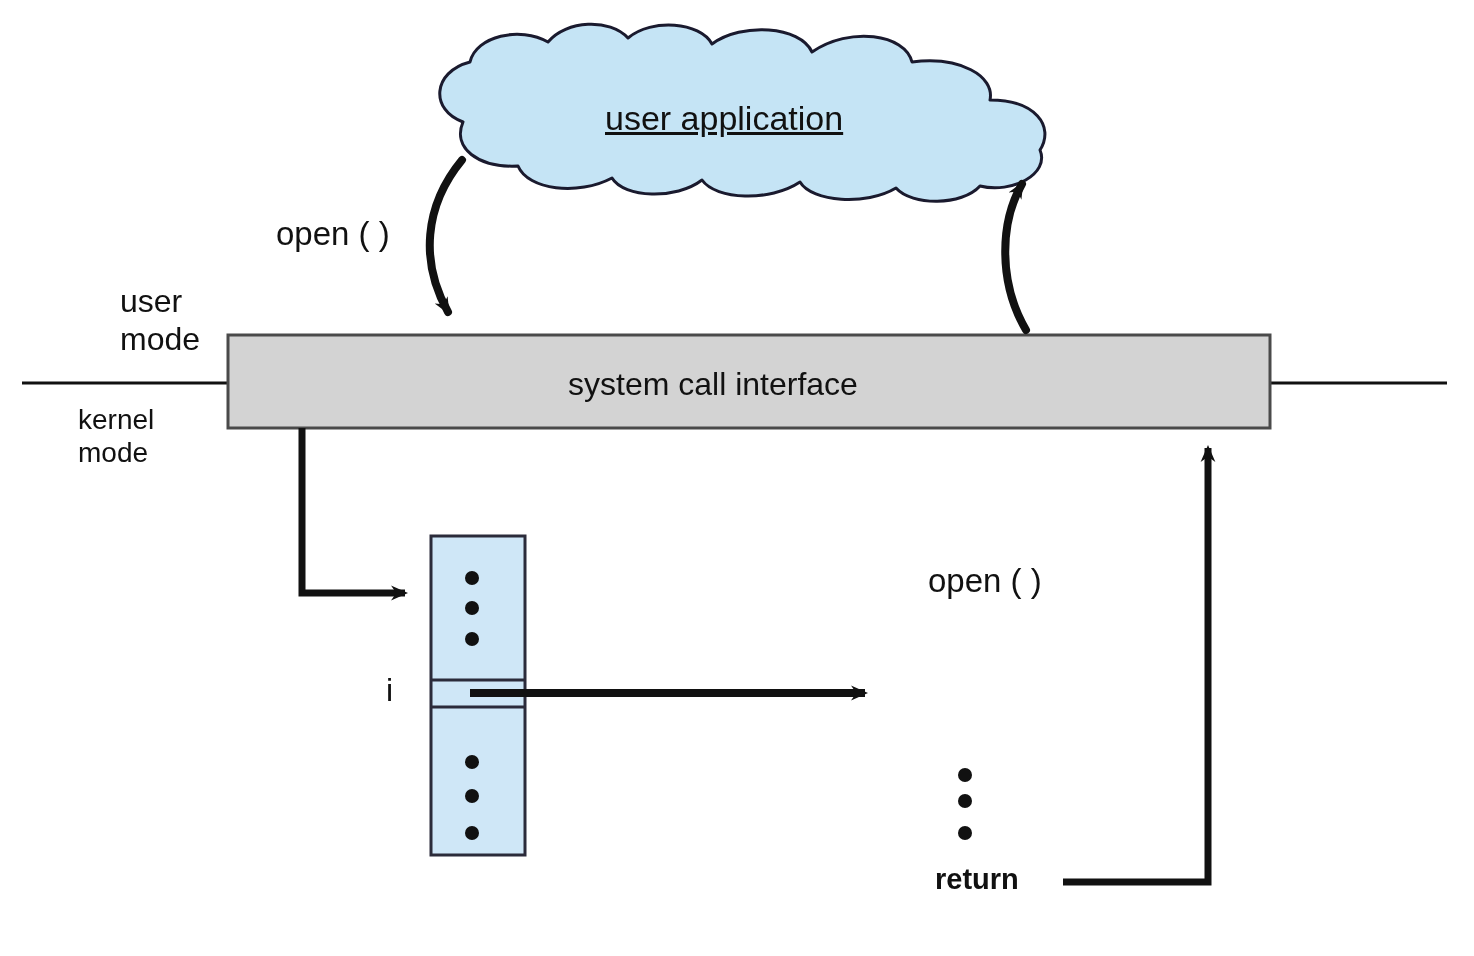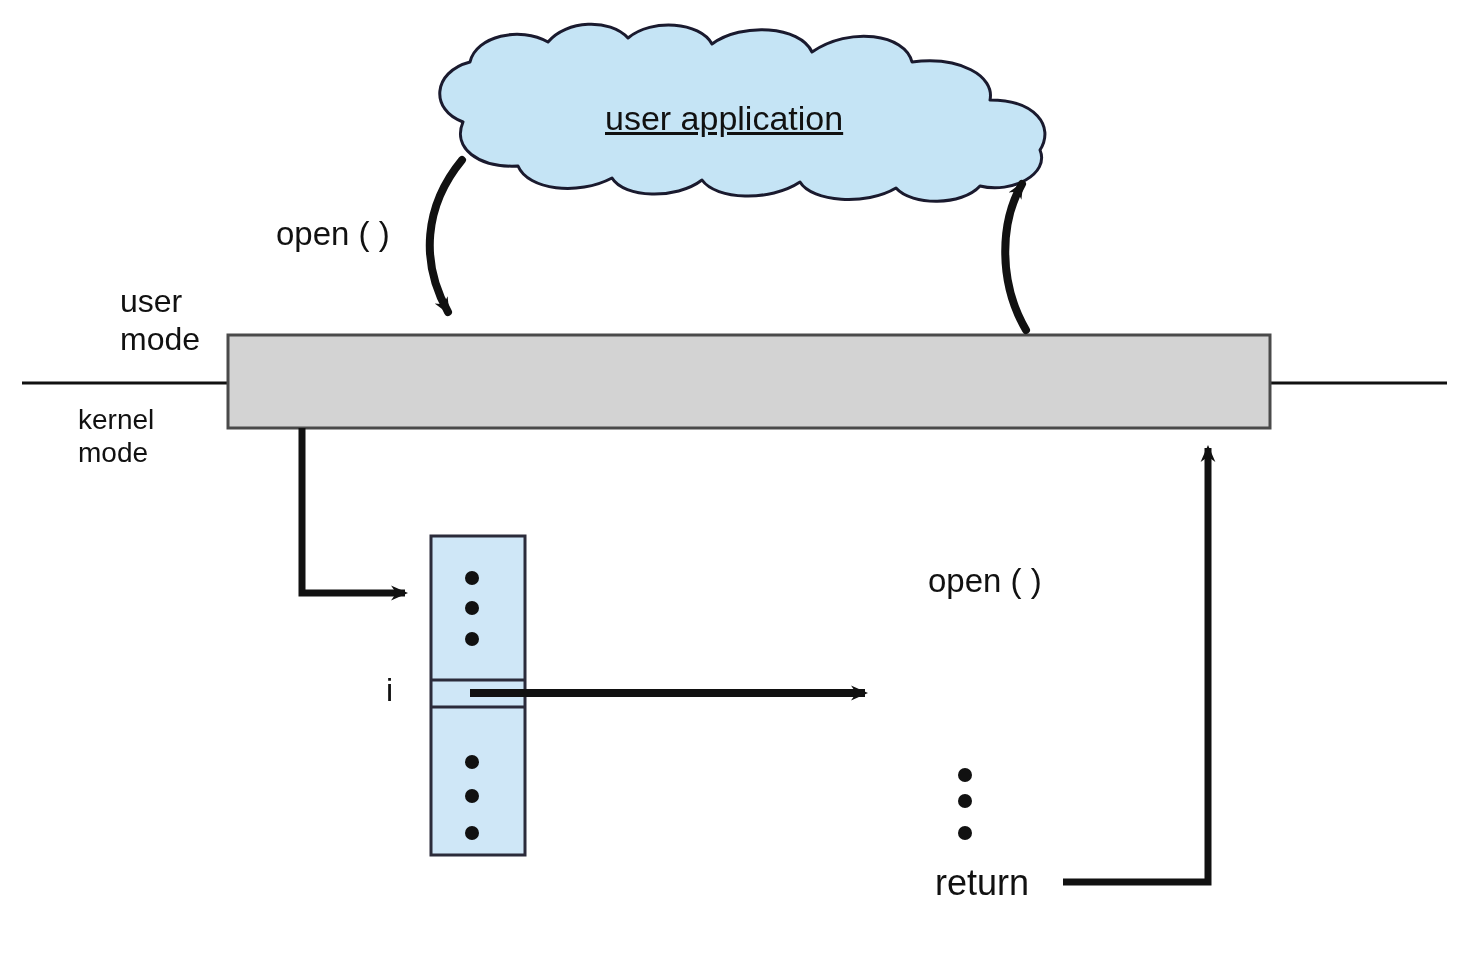--- a/index.html
+++ b/index.html
@@ -70,21 +70,22 @@
     font-size: 33px;
   }
   .impl-body-label {
     left: 935px;
     top: 629px;
     font-size: 33px;
   }
   .return-label {
     left: 935px;
     top: 862px;
-    font-size: 36px;
+    font-size: 29px;
+    font-weight: bold;
   }
 </style>
 </head>
 <body>
 
 <div id="canvas">
 
   <svg id="svg-layer" viewBox="0 0 1474 956">
     <defs>
       <marker id="ah" markerWidth="14" markerHeight="14" refX="10" refY="5.6" orient="auto" markerUnits="userSpaceOnUse">
@@ -140,20 +141,21 @@
 
     <circle cx="965" cy="775" r="7" fill="#111111"></circle>
     <circle cx="965" cy="801" r="7" fill="#111111"></circle>
     <circle cx="965" cy="833" r="7" fill="#111111"></circle>
 
     <path d="M 1063 882 L 1208 882 L 1208 448" fill="none" stroke="#111111" stroke-width="7" stroke-linejoin="miter" marker-end="url(#ah-big)"></path>
   </svg>
 
   <div class="lbl cloud-label">user application</div>
 
+  <div class="lbl bar-label">system call interface</div>
 
   <div class="lbl open-call-label">open ( )</div>
 
   <div class="lbl user-mode-label">user
 mode</div>
 
   <div class="lbl kernel-mode-label">kernel
 mode</div>
 
   <div class="lbl index-label">i</div>

